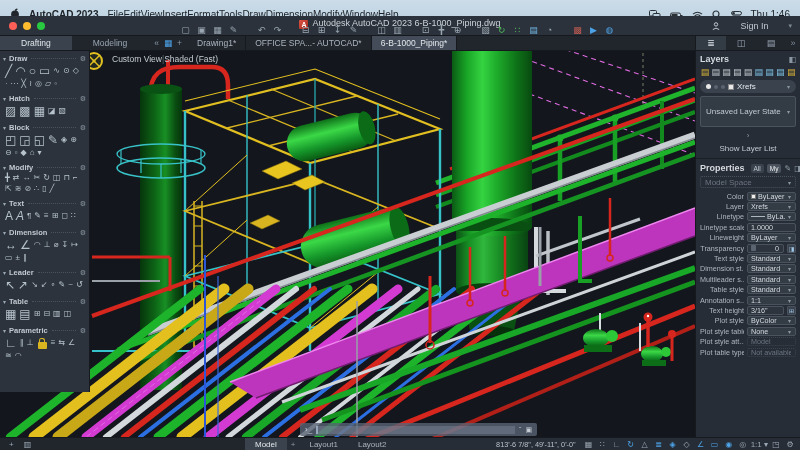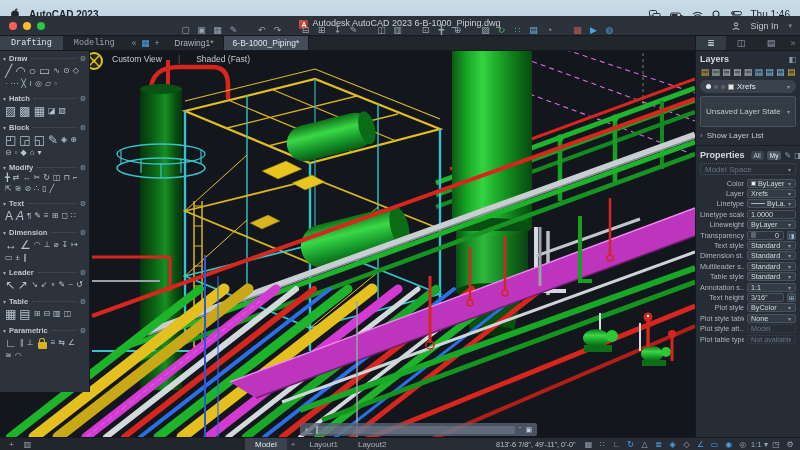--- a/index.html
+++ b/index.html
@@ -18,27 +18,27 @@
   
   .titlebar{position:absolute;top:16px;left:0;width:800px;height:20px;background:#2b323b;border-bottom:1px solid #161a1f;}
   .lights{position:absolute;left:9px;top:6px;display:flex;gap:6px;}
   .light{width:8px;height:8px;border-radius:50%;}
   .tb-title{position:absolute;top:2px;left:0;right:0;text-align:center;font-size:9px;color:#ccd2d9;white-space:nowrap;}
   .acad-logo{display:inline-block;width:9px;height:9px;background:linear-gradient(135deg,#e05545,#a12619);color:#fff;
     font-size:7px;font-weight:bold;line-height:9px;text-align:center;border-radius:1px;vertical-align:-1px;margin-right:4px;}
   .tb-icons{position:absolute;left:180px;bottom:0;display:flex;align-items:center;gap:5px;font-size:9px;color:#9aa7b2;}
   .ticon{width:11px;text-align:center;cursor:default;}
   .ticon.gap{width:7px;}
-  .signin{position:absolute;right:8px;top:5px;display:flex;align-items:center;gap:10px;font-size:9px;color:#c2c9d1;}
+  .signin{position:absolute;right:8px;top:5px;display:flex;align-items:center;gap:20px;font-size:9px;color:#c2c9d1;}
   .signin .chev-sm{color:#7d8893;font-size:7px;}
 
   
   .tabbar{position:absolute;top:36px;left:0;width:695px;height:15px;background:#21262d;display:flex;align-items:stretch;
     font-size:8.5px;color:#9aa6b2;border-bottom:1px solid #161a1f;}
-  .ttab{padding:0 11px;display:flex;align-items:center;font-family:Liberation Mono, monospace;}
+  .ttab{padding:0 21px;display:flex;align-items:center;}
   .ttab.on{background:#39424d;color:#e0e5ea;}
   .tab-ctrl{display:flex;align-items:center;gap:5px;padding:0 6px;color:#8a97a3;}
   .tab-grid{color:#4da3e8;}
   .dtabs{display:flex;align-items:stretch;}
   .dtab{padding:0 9px;display:flex;align-items:center;border-right:1px solid #161a1f;white-space:nowrap;color:#aab3bd;}
   .dtab.on{background:#434c58;color:#e3e7ec;}
   .rtabs{position:absolute;top:36px;left:695px;width:105px;height:15px;background:#21262d;border-bottom:1px solid #161a1f;
     border-left:1px solid #161a1f;display:flex;align-items:stretch;font-size:9px;color:#9aa6b2;}
   .rtab{flex:1;display:flex;align-items:center;justify-content:center;}
   .rtab.on{background:#333b45;color:#dfe4ea;}
@@ -55,21 +55,21 @@
   .picons{display:flex;flex-wrap:wrap;align-items:center;column-gap:3px;row-gap:1px;padding:1px 2px;color:#b6c2cc;}
   .picon{font-size:8px;line-height:10px;cursor:default;}
   .picon.big{font-size:12px;line-height:14px;}
   .picon.italic{font-style:italic;}
   .shape-lock{display:inline-block;width:9px;height:7px;background:#d8b520;border-radius:1px;position:relative;margin:5px 1px 0;}
   .shape-lock::before{content:"";position:absolute;top:-4px;left:1.5px;width:4px;height:4px;border:1.3px solid #d8b520;
     border-bottom:none;border-radius:2.5px 2.5px 0 0;}
 
   
   .viewport{position:absolute;top:51px;left:0;width:695px;height:386px;background:#13171d;z-index:1;overflow:hidden;}
-  .vp-label{position:absolute;left:112px;top:3px;z-index:6;font-size:8.5px;color:#c6ccd3;display:flex;gap:16px;align-items:center;}
+  .vp-label{position:absolute;left:112px;top:3px;z-index:6;font-size:8.5px;color:#c6ccd3;display:flex;gap:0;align-items:center;}
   .vp-label .sep{color:#5a636d;}
   .compass{position:absolute;left:84px;top:0;z-index:6;}
   .cmdbar{position:absolute;left:300px;top:372px;width:237px;height:13px;z-index:4;background:rgba(88,99,116,.8);
     border-radius:2px;display:flex;align-items:center;gap:4px;padding:0 5px;font-size:8px;color:#d2d8df;}
   .cmd-input{flex:1;height:8px;background:rgba(140,150,168,.35);border-left:2px solid #97a6ba;}
   .cmd-right{font-size:7px;color:#c5ccd4;}
 
   
   .rpanel{position:absolute;top:51px;left:695px;width:105px;height:386px;background:#272d36;border-left:1px solid #161a1f;
     z-index:6;font-size:8px;color:#c2c9d1;padding:2px 4px;}
@@ -80,21 +80,21 @@
   .ltool{width:10px;text-align:center;}
   .lcur{height:13px;background:#3a424d;border-radius:7px;display:flex;align-items:center;gap:3px;padding:0 6px;margin:3px 0;}
   .dot-w{width:5px;height:5px;border-radius:50%;background:#e8e8e8;}
   .dot-d{width:4px;height:4px;border-radius:50%;background:#5a6470;}
   .sw-w{width:6px;height:6px;background:#e8e8e8;border:1px solid #888;}
   .lcur .lname{flex:1;font-size:8px;color:#e3e7ec;}
   .chev::after{content:"▾";font-size:6px;color:#8a97a3;}
   .lstate{height:31px;background:#333b45;border:1px solid #49525d;border-radius:2px;display:flex;align-items:center;
     padding:0 5px;margin:3px 0;gap:3px;}
   .lstate .lname{flex:1;}
-  .lshow{display:flex;gap:4px;align-items:center;margin:4px 0 5px;font-size:8px;color:#c2c9d1;}
+  .lshow{display:flex;gap:4px;align-items:center;margin:4px 0 5px;font-size:8px;color:#c2c9d1;flex-direction:column;}
   .lshow .arr::after{content:"›";color:#8a97a3;}
   .pdivider{border-top:1px solid #1b2026;margin:2px -4px 3px;}
   .pbtn{font-size:6.5px;padding:0 3px;background:#3a424d;border-radius:2px;color:#c2c9d1;font-weight:normal;height:9px;line-height:9px;}
   .pbtn.on{background:#49525d;color:#eef1f4;}
   .mspace{height:12px;border:1px dotted #49525d;border-radius:2px;color:#6b7583;display:flex;align-items:center;
     padding:0 4px;margin:2px 0 3px;gap:11px;}
   .mspace .lname{flex:1;}
   .prow{display:flex;align-items:center;height:10.4px;gap:3px;justify-content:center;}
   .plabel{width:44px;text-align:right;color:#aeb6bf;font-size:7.2px;white-space:nowrap;overflow:hidden;flex:none;}
   .pval{flex:1;height:9px;background:#333b45;border:1px solid #49525d;border-radius:2px;display:flex;align-items:center;
@@ -132,20 +132,21 @@
 <div class="stage">
 
   <div class="menubar">
     <span>
       <svg width="10" height="11" viewBox="0 0 10 11">
           <circle cx="5" cy="6.4" r="3.9" fill="#20262b"></circle>
           <ellipse cx="6.2" cy="1.7" rx="1.5" ry="0.9" transform="rotate(-35 6.2 1.7)" fill="#20262b"></ellipse>
         </svg>
     </span>
     <span class="mb-app">AutoCAD 2023</span>
+    <span><span class="mitem">File</span><span class="mitem">Edit</span><span class="mitem">View</span><span class="mitem">Insert</span><span class="mitem">Format</span><span class="mitem">Tools</span><span class="mitem">Draw</span><span class="mitem">Dimension</span><span class="mitem">Modify</span><span class="mitem">Window</span><span class="mitem">Help</span></span>
     <span class="mb-right">
       <span>
           <svg width="12" height="10" viewBox="0 0 12 10">
             <rect x="0.5" y="0.5" width="7" height="5.5" rx="1" fill="none" stroke="#2a3137"></rect>
             <rect x="4" y="3.5" width="7" height="5.5" rx="1" fill="#bdd2e1" stroke="#2a3137"></rect>
           </svg>
         </span>
       <span>
           <svg width="13" height="8" viewBox="0 0 13 8">
             <rect x="0.5" y="1" width="10" height="6" rx="1.5" fill="none" stroke="#2a3137"></rect>
@@ -231,20 +232,21 @@
         <span class="ttab on">Drafting</span>
         <span class="ttab">Modeling</span>
       </span>
     <span class="tab-ctrl">
       <span>«</span>
       <span class="tab-grid">▦</span>
       <span>+</span>
     </span>
     <span class="dtabs">
         <span class="dtab">Drawing1*</span>
+        <span class="dtab">OFFICE SPA...- AUTOCAD*</span>
         <span class="dtab on">6-B-1000_Piping*</span>
       </span>
   </div>
   <div class="rtabs">
     <span style="display:flex;flex:1">
         <span class="rtab on">≣</span>
         <span class="rtab">◫</span>
         <span class="rtab">▤</span>
       </span>
     <span class="rtab-more">»</span>

